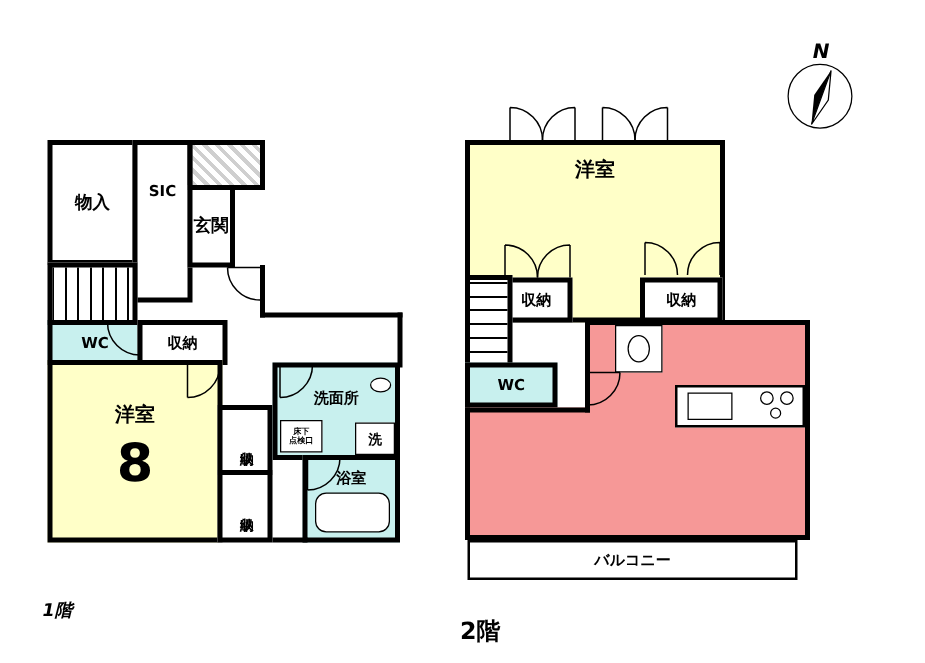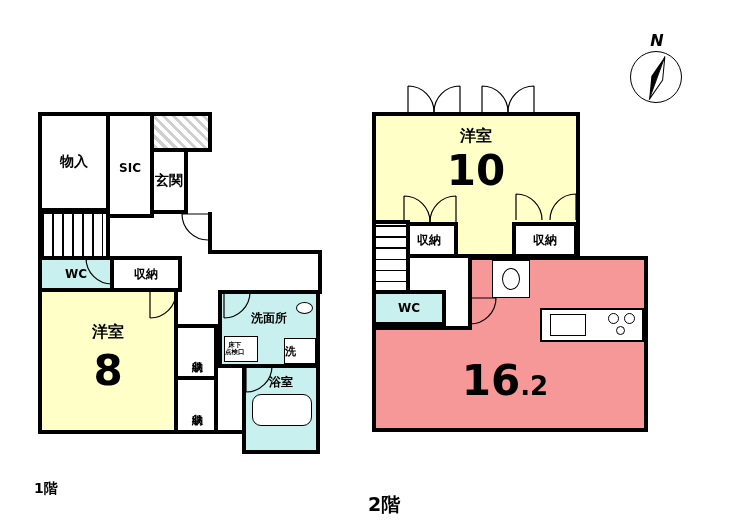--- a/index.html
+++ b/index.html
@@ -8,21 +8,21 @@
     font-family:"DejaVu Sans","Liberation Sans",sans-serif;color:#000;
   }
   .room{position:absolute;box-sizing:border-box;border:4px solid var(--wall,#000);
         display:flex;align-items:center;justify-content:center;font-weight:bold;}
   .white{background:#fff;}
   .yellow{background:var(--yellow,#FFFFC8);}
   .cyan{background:var(--cyan,#C8F0EE);}
   .pinkfill{position:absolute;background:var(--pink,#F69897);}
   .wallbar{position:absolute;background:var(--wall,#000);}
   .thinbox{position:absolute;box-sizing:border-box;border:1.5px solid #000;background:#fff;
-           display:flex;align-items:center;font-weight:bold;}
+           display:flex;align-items:center;justify-content:center;font-weight:bold;}
   .lbl{font-size:14px;}
   .lbl-sm{font-size:12px;}
   .lbl-xs{font-size:6.5px;line-height:1.15;text-align:center;white-space:pre-line;}
   .vert{writing-mode:vertical-rl;text-orientation:upright;font-size:11px;}
   .topalign{align-items:flex-start;}
   .freelabel{position:absolute;font-weight:bold;text-align:center;}
   .bignum{font-size:42px;font-weight:bold;line-height:1;}
   .hatch{background:repeating-linear-gradient(45deg,var(--hatch,#CFCFCF) 0 3px,#fff 3px 7px);}
   .stairs-h{background-image:repeating-linear-gradient(90deg,#000 0 1.5px,transparent 1.5px 10px);background-color:#fff;}
   .stairs-v{background-image:repeating-linear-gradient(0deg,#000 0 1.5px,transparent 1.5px 11px);background-color:#fff;}
@@ -34,21 +34,21 @@
 </style>
 </head>
 <body>
 
 <div id="plan">
 
   <div class="room white" style="left:38px;top:112px;width:72px;height:100px;">
     <span class="lbl">物入</span>
   </div>
 
-  <div class="room white topalign" style="left:106px;top:112px;width:48px;height:106px;padding-top:45px;">
+  <div class="room white topalign" style="left:106px;top:112px;width:48px;height:130px;padding-top:30px;">
     <span class="lbl-sm">SIC</span>
   </div>
 
   <div class="room hatch" style="left:150px;top:112px;width:62px;height:40px;"></div>
 
   <div class="room white" style="left:150px;top:148px;width:38px;height:66px;">
     <span class="lbl">玄関</span>
   </div>
 
   <div class="room stairs-h" style="left:38px;top:210px;width:72px;height:50px;"></div>
@@ -83,40 +83,37 @@
 
   <div class="thinbox" style="left:224px;top:336px;width:34px;height:26px;">
     <span class="lbl-xs">床下
 点検口</span>
   </div>
 
   <div class="thinbox" style="left:284px;top:338px;width:32px;height:26px;">
     <span style="font-size:11px;">洗</span>
   </div>
 
-  <div class="room cyan topalign" style="left:242px;top:364px;width:78px;height:90px;padding-top:6px;">
+  <div class="room cyan topalign" style="left:242px;top:364px;width:78px;height:70px;padding-top:6px;">
     <span class="lbl-sm">浴室</span>
     <span class="roundbox" style="left:6px;top:26px;width:60px;height:32px;"></span>
   </div>
 
   <div class="wallbar" style="left:208px;top:212px;width:4px;height:42px;"></div>
   <div class="wallbar" style="left:208px;top:250px;width:114px;height:4px;"></div>
   <div class="wallbar" style="left:318px;top:250px;width:4px;height:44px;"></div>
   <div class="wallbar" style="left:218px;top:430px;width:28px;height:4px;"></div>
 
-  <div class="freelabel" style="left:34px;top:480px;font-size:14px;">
+  <div class="freelabel" style="left:34px;top:480px;font-size:14px;font-style:italic;">
     <span>1階</span>
   </div>
 
   <div class="room yellow" style="left:372px;top:112px;width:208px;height:146px;"></div>
   <div class="freelabel" style="left:392px;top:126px;width:168px;font-size:16px;">
     <span>洋室</span>
-  </div>
-  <div class="freelabel bignum" style="left:392px;top:150px;width:168px;">
-    <span>10</span>
   </div>
 
   <div class="room white" style="left:400px;top:222px;width:58px;height:36px;">
     <span class="lbl-sm">収納</span>
   </div>
   <div class="room white" style="left:512px;top:222px;width:66px;height:36px;">
     <span class="lbl-sm">収納</span>
   </div>
 
   <div class="room stairs-v" style="left:372px;top:220px;width:38px;height:88px;"></div>
@@ -131,30 +128,30 @@
   <div class="wallbar" style="left:468px;top:256px;width:4px;height:74px;"></div>
   <div class="wallbar" style="left:644px;top:256px;width:4px;height:176px;"></div>
   <div class="wallbar" style="left:372px;top:428px;width:276px;height:4px;"></div>
   <div class="wallbar" style="left:372px;top:326px;width:100px;height:4px;"></div>
   <div class="wallbar" style="left:372px;top:326px;width:4px;height:106px;"></div>
 
   <div class="thinbox" style="left:492px;top:260px;width:38px;height:38px;">
     <span class="oval" style="left:9px;top:7px;width:18px;height:22px;"></span>
   </div>
 
-  <div class="freelabel" style="left:410px;top:360px;width:190px;">
-    <span class="bignum">16</span><span style="font-size:26px;font-weight:bold;">.2</span>
-  </div>
 
   <div class="thinbox" style="left:540px;top:308px;width:104px;height:34px;border-width:2px;"></div>
   <div class="thinbox" style="left:550px;top:314px;width:36px;height:22px;border-width:1.2px;"></div>
   <span class="burner" style="left:608px;top:313px;width:11px;height:11px;"></span>
   <span class="burner" style="left:624px;top:313px;width:11px;height:11px;"></span>
   <span class="burner" style="left:616px;top:326px;width:9px;height:9px;"></span>
 
+  <div class="thinbox" style="left:374px;top:432px;width:264px;height:32px;border-width:2px;">
+    <span style="font-size:12px;">バルコニー</span>
+  </div>
 
   <div class="freelabel" style="left:368px;top:492px;font-size:19px;">
     <span>2階</span>
   </div>
 
   <div class="freelabel" style="left:647px;top:31px;width:20px;font-size:16px;font-style:italic;">
     <span>N</span>
   </div>
   <div class="compass-circle" style="left:630px;top:51px;width:52px;height:52px;">
     <svg width="52" height="52" viewBox="0 0 52 52">

